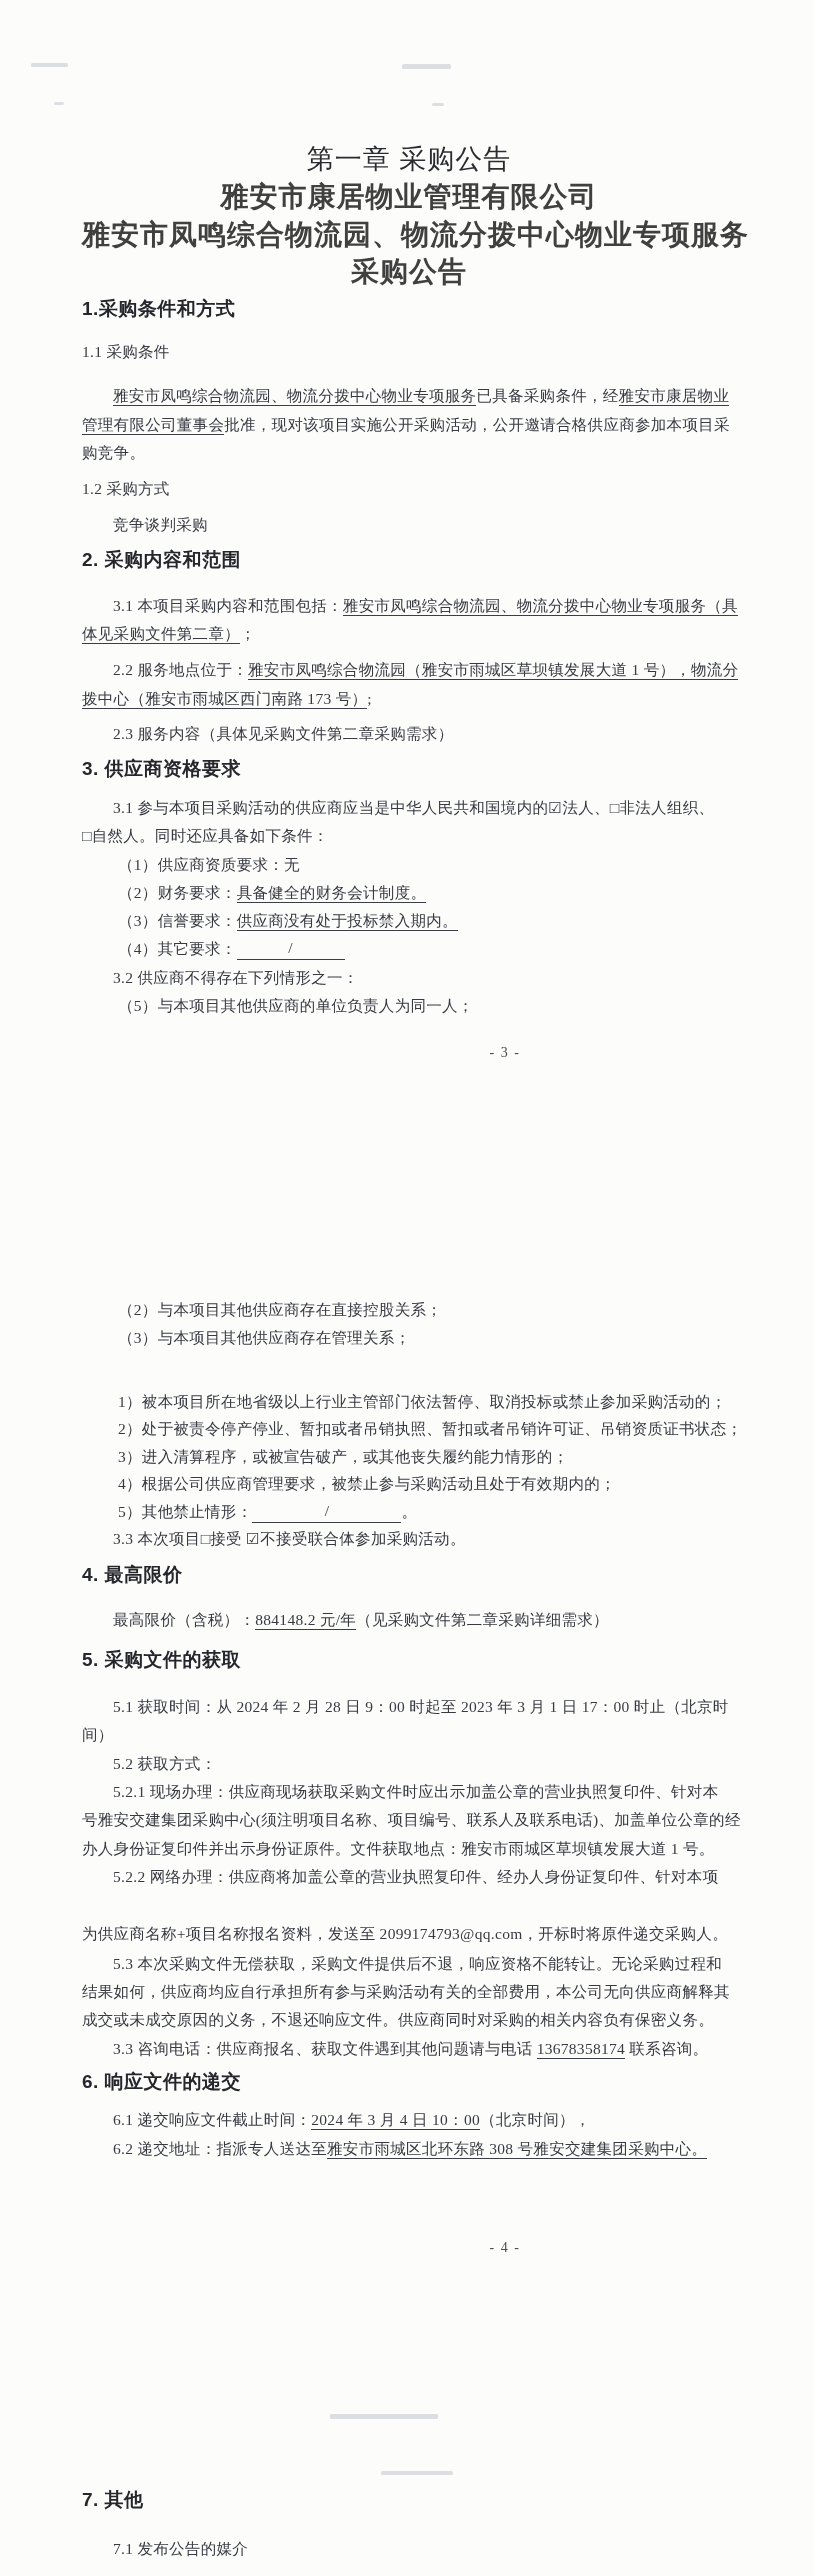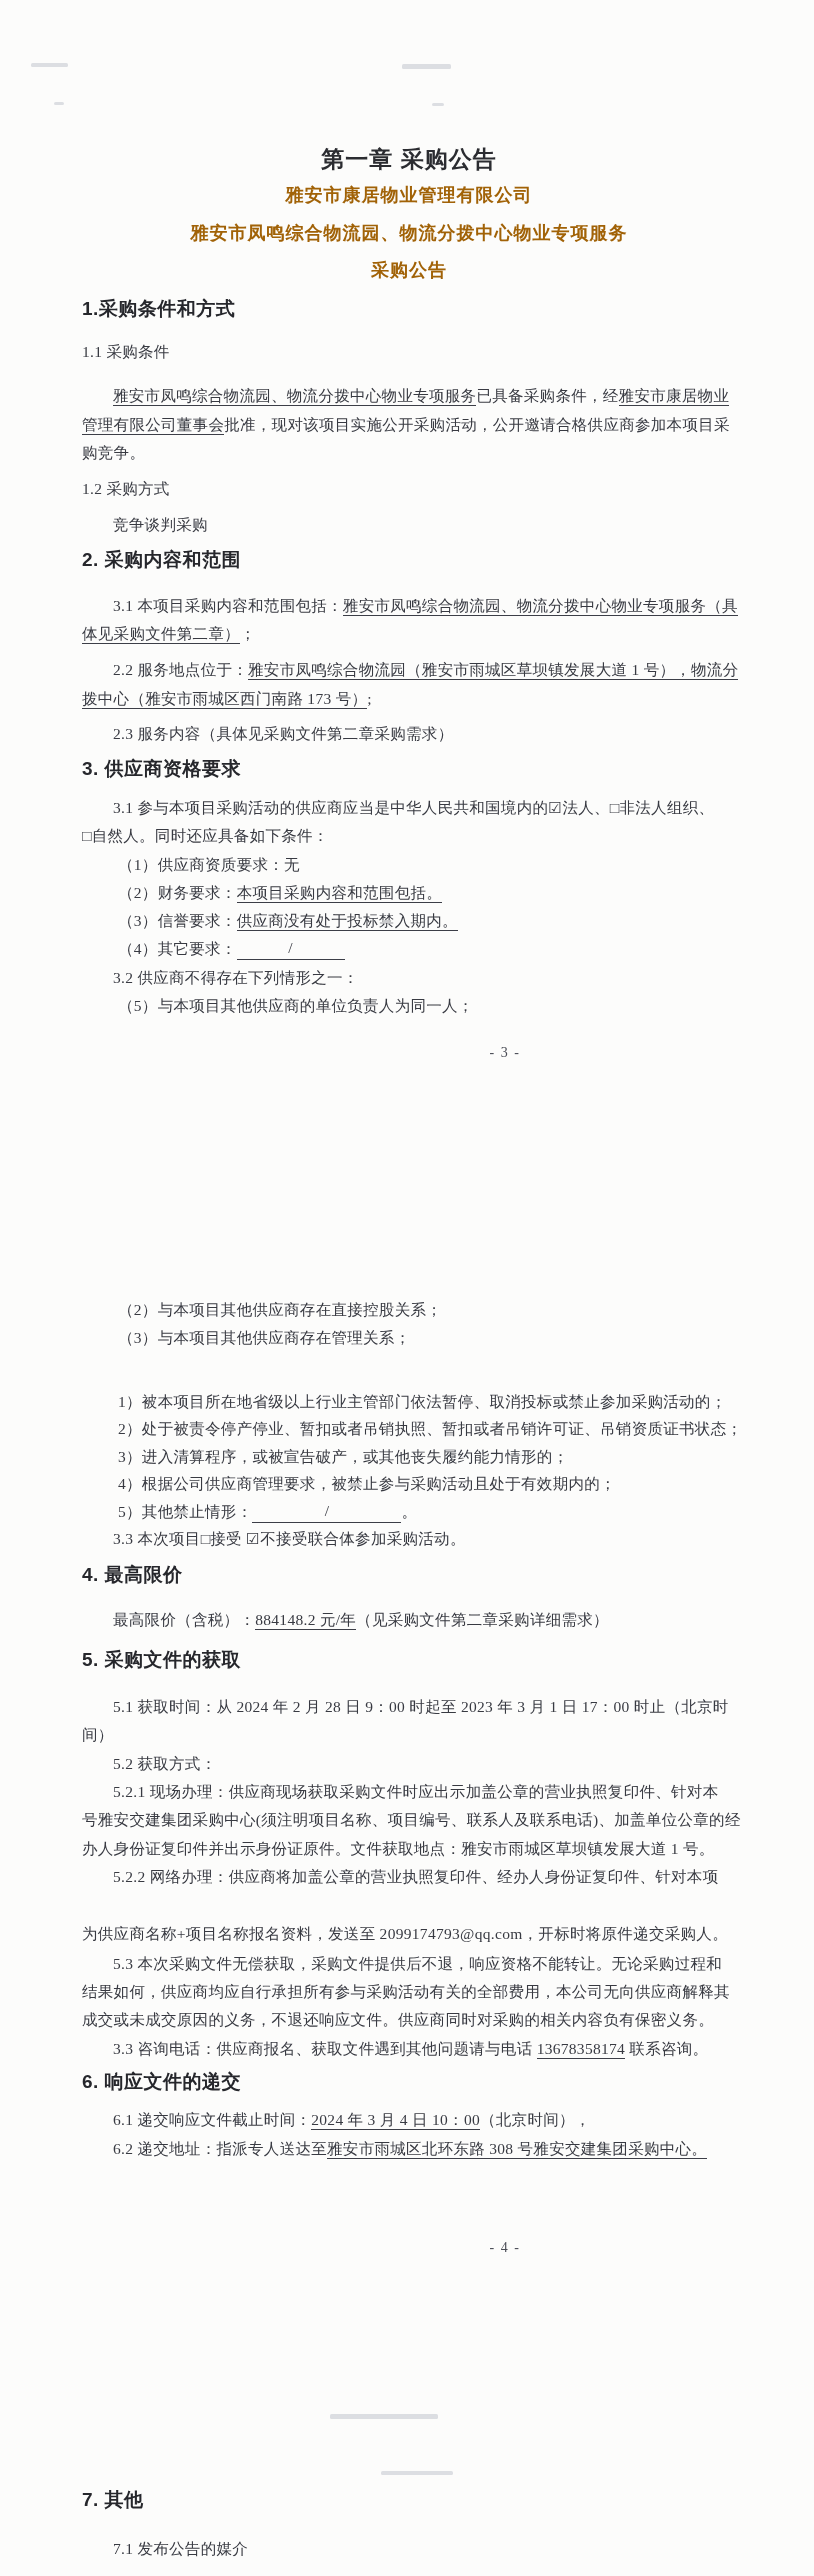--- a/index.html
+++ b/index.html
@@ -6,22 +6,22 @@
   .page{
     position:relative;
     width:815px;height:3462px;
     background:#fcfcfb;
     overflow:hidden;
     font-family:"Liberation Serif","DejaVu Serif","DejaVu Sans",serif;
     color:#383a42;
   }
   .ln{position:absolute;white-space:nowrap;line-height:23px;height:23px;font-size:15.5px;letter-spacing:0.3px;}
   .center{left:82px;width:654px;text-align:center;}
-  .t1{font-family:"Liberation Sans","DejaVu Sans",sans-serif;font-weight:700;font-size:23px;line-height:28px;height:28px;color:#2b2c31;letter-spacing:1px;}
-  .t2{font-family:Liberation Mono, monospace;font-weight:700;font-size:18px;line-height:27px;height:27px;color:#a16207;letter-spacing:1px;}
+  .t1{font-family:"Liberation Sans","DejaVu Sans",sans-serif;font-weight:400;font-size:27px;line-height:28px;height:28px;color:#2b2c31;letter-spacing:1px;}
+  .t2{font-family:Liberation Serif, serif;font-weight:700;font-size:28px;line-height:27px;height:27px;color:#404040;letter-spacing:1px;}
   .h{font-family:"Liberation Sans","DejaVu Sans",sans-serif;font-weight:700;font-size:19px;line-height:25px;height:25px;color:#26272c;letter-spacing:0.5px;}
   .m0{left:82px;} .m1{left:113px;} .m2{left:118px;}
   .u{border-bottom:1px solid #3c3e47;padding-bottom:0.5px;}
   .blank{display:inline-block;border-bottom:1px solid #3c3e47;text-align:center;vertical-align:bottom;height:20.6px;line-height:20.6px;}
   .w210{min-width:108px;} .w290{min-width:149px;}
   .pgnum{left:464px;width:82px;text-align:center;font-size:14px;color:#4a4c55;letter-spacing:1.5px;}
   .art{position:absolute;background:#c3c7cf;opacity:.55;border-radius:1.5px;filter:blur(0.5px);}
 </style>
 </head>
 <body>
@@ -54,21 +54,21 @@
   <div class="ln m1" style="top:594px"><span>3.1 本项目采购内容和范围包括：</span><span class="u">雅安市凤鸣综合物流园、物流分拨中心物业专项服务（具</span></div>
   <div class="ln m0" style="top:622px"><span class="u">体见采购文件第二章）</span><span>；</span></div>
   <div class="ln m1" style="top:658px"><span>2.2 服务地点位于：</span><span class="u">雅安市凤鸣综合物流园（雅安市雨城区草坝镇发展大道 1 号），物流分</span></div>
   <div class="ln m0" style="top:687px"><span class="u">拨中心（雅安市雨城区西门南路 173 号）</span><span>;</span></div>
   <div class="ln m1" style="top:722px">2.3 服务内容（具体见采购文件第二章采购需求）</div>
 
   <div class="ln h m0" style="top:756px">3.  供应商资格要求</div>
   <div class="ln m1" style="top:796px">3.1 参与本项目采购活动的供应商应当是中华人民共和国境内的☑法人、□非法人组织、</div>
   <div class="ln m0" style="top:824px">□自然人。同时还应具备如下条件：</div>
   <div class="ln m2" style="top:853px">（1）供应商资质要求：无</div>
-  <div class="ln m2" style="top:881px"><span>（2）财务要求：</span><span class="u">本项目采购内容和范围包括。</span></div>
+  <div class="ln m2" style="top:881px"><span>（2）财务要求：</span><span class="u">具备健全的财务会计制度。</span></div>
   <div class="ln m2" style="top:909px"><span>（3）信誉要求：</span><span class="u">供应商没有处于投标禁入期内。</span></div>
   <div class="ln m2" style="top:937px"><span>（4）其它要求：</span><span class="blank w210">/</span></div>
   <div class="ln m1" style="top:966px">3.2 供应商不得存在下列情形之一：</div>
   <div class="ln m2" style="top:994px">（5）与本项目其他供应商的单位负责人为同一人；</div>
 
   <div class="ln pgnum" style="top:1041px">- 3 -</div>
 
   <div class="ln m2" style="top:1298px">（2）与本项目其他供应商存在直接控股关系；</div>
   <div class="ln m2" style="top:1326px">（3）与本项目其他供应商存在管理关系；</div>
   <div class="ln m2" style="top:1390px">1）被本项目所在地省级以上行业主管部门依法暂停、取消投标或禁止参加采购活动的；</div>

